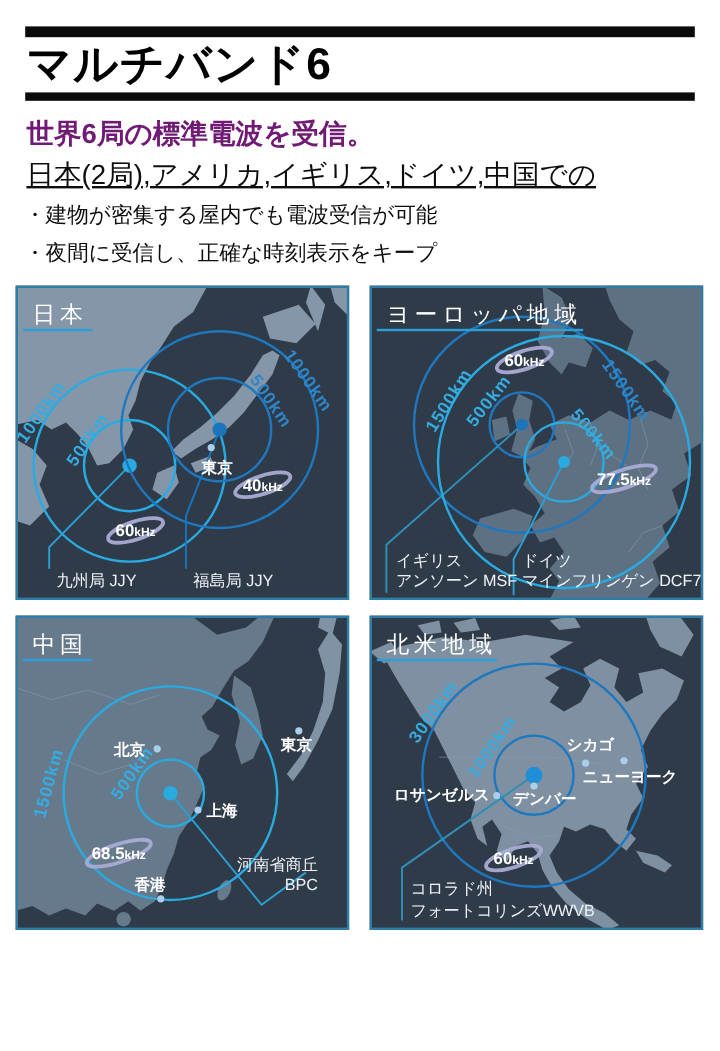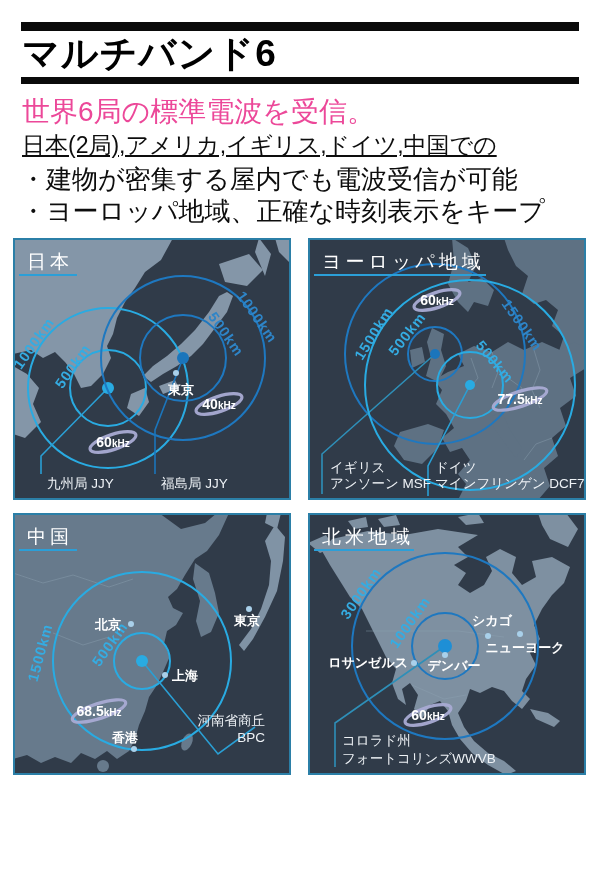--- a/index.html
+++ b/index.html
@@ -3,24 +3,24 @@
 <meta charset="utf-8">
 <style>
   html,body{margin:0;padding:0;background:#fff;}
   .page{position:relative;width:600px;height:876px;overflow:hidden;background:#fff;
         font-family:"Liberation Sans","DejaVu Sans",sans-serif;color:#000;}
   .rule{height:9px;background:#0a0a0a;margin:0 21px;}
   .rule.top{margin-top:22px;}
   .rule.thin{height:7px;}
   h1.title{margin:0;padding:1px 0 1px 22px;font-size:37px;line-height:44px;
            font-weight:900;letter-spacing:1px;color:#000;}
-  p.lead{margin:13px 0 0 22px;font-size:28px;line-height:29px;font-weight:normal;color:#ec4899;}
+  p.lead{margin:13px 0 0 22px;font-size:23px;line-height:29px;font-weight:bold;color:#701a75;}
   p.body-line{margin:0 0 0 22px;font-size:23px;line-height:32px;color:#0d0d0d;}
   p.body-line.first{margin-top:3px;text-decoration:underline;}
-  p.bullet{margin:0 0 0 20px;font-size:26px;line-height:32px;color:#0d0d0d;}
+  p.bullet{margin:0 0 0 20px;font-size:18px;line-height:32px;color:#0d0d0d;}
   .bullets{margin-top:2px;}
   .map-grid{display:grid;grid-template-columns:278px 278px;gap:13px 17px;margin:11px 12px 0 13px;}
   svg.panel{display:block;background:#303b49;}
   .frame{fill:none;stroke:#2b7fa7;stroke-width:2;}
   .p-title{font-size:19px;fill:#ffffff;letter-spacing:4px;font-weight:500;}
   .u-line{fill:#2b9fd8;}
   .jp .land{fill:#8496a8;}
   .eu .land{fill:#5e7183;}
   .cn .land{fill:#677a8c;}
   .cn .land-light{fill:#8093a5;}
@@ -55,21 +55,21 @@
 
   <div class="rule top"></div>
   <h1 class="title">マルチバンド6</h1>
   <div class="rule thin"></div>
 
   <p class="lead">世界6局の標準電波を受信。</p>
   <p class="body-line first">日本(2局),アメリカ,イギリス,ドイツ,中国での</p>
 
   <div class="bullets">
     <p class="bullet">・建物が密集する屋内でも電波受信が可能</p>
-    <p class="bullet">・ヨーロッパ地域、正確な時刻表示をキープ</p>
+    <p class="bullet">・夜間に受信し、正確な時刻表示をキープ</p>
   </div>
 
   <div class="map-grid">
 
     <svg class="panel jp" width="278" height="262" viewBox="0 0 278 262">
       <g class="land">
         <path d="M0,0 H160 L148,22 132,34 122,50 112,64 104,80 100,96 94,108 98,120 90,136 78,148 68,150 60,134 52,124 42,114 30,120 18,112 0,116 Z"></path>
         <path d="M0,128 L14,136 26,150 20,166 28,184 12,200 0,196 Z"></path>
         <path d="M206,26 L236,16 250,32 234,48 212,44 Z"></path>
         <path d="M214,54 L220,58 214,74 202,90 190,106 178,118 164,128 150,136 138,144 130,138 140,128 154,118 168,106 182,92 196,74 206,58 Z"></path>

